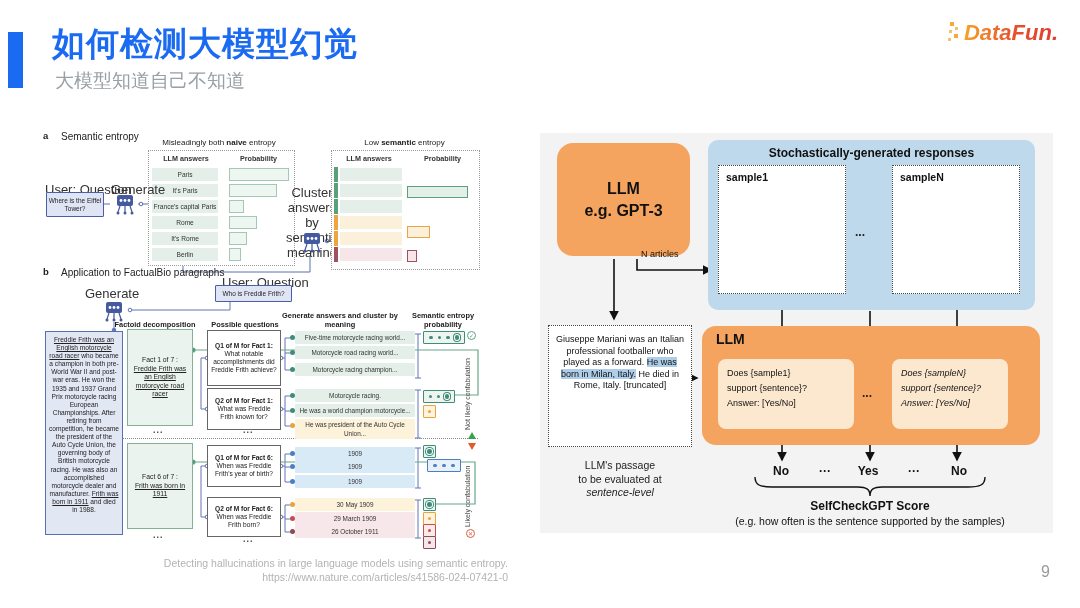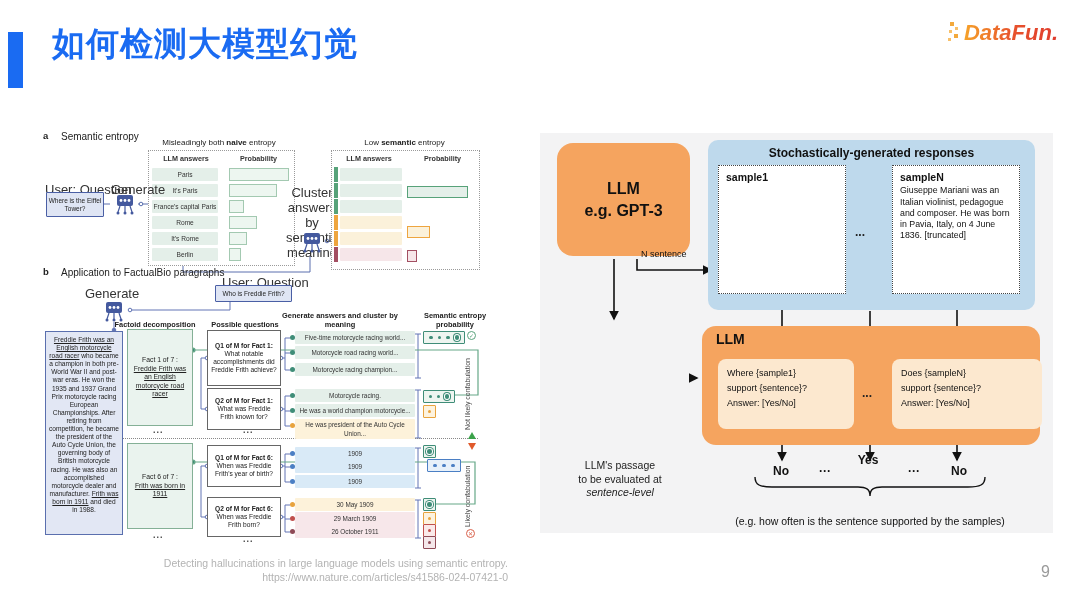--- a/index.html
+++ b/index.html
@@ -81,20 +81,21 @@
   .pagenum{position:absolute;right:30px;top:563px;font-size:16px;color:#9a9a9a;}
   u{text-underline-offset:1px;}
 </style>
 </head>
 <body>
 
 <div class="slide">
 
   <div class="accent-bar"></div>
   <h1 class="slide-title">如何检测大模型幻觉</h1>
+  <div class="slide-subtitle">大模型知道自己不知道</div>
   <div class="logo">
     <span class="logo-dots">
       <span style="left:-14px;top:2px;width:4px;height:4px;"></span>
       <span style="left:-9px;top:7px;width:3px;height:3px;background:#f8c06a;"></span>
       <span style="left:-15px;top:10px;width:3px;height:3px;background:#f8c06a;"></span>
       <span style="left:-10px;top:14px;width:4px;height:4px;"></span>
       <span style="left:-16px;top:18px;width:3px;height:3px;background:#f8c06a;"></span>
     </span>
     <span class="logo-text">DataFun.</span>
   </div>
@@ -268,21 +269,21 @@
       <circle cx="6" cy="22" r="1.5" fill="#44599e"></circle>
         <circle cx="13" cy="22" r="1.5" fill="#44599e"></circle>
         <circle cx="20" cy="22" r="1.5" fill="#44599e"></circle>
     </svg>
     <span class="smalllab" style="left:187px;top:147px;">User: Question</span>
     <div class="bluebox" style="left:180px;top:157px;width:75px;height:15px;">Who is Freddie Frith?</div>
 
     <div class="hdr" style="left:78px;top:192px;width:84px;">Factoid decomposition</div>
     <div class="hdr" style="left:168px;top:192px;width:84px;">Possible questions</div>
     <div class="hdr" style="left:245px;top:183px;width:120px;">Generate answers and cluster by meaning</div>
-    <div class="hdr" style="left:376px;top:183px;width:64px;margin-left:12px;">Semantic entropy probability</div>
+    <div class="hdr" style="left:376px;top:183px;width:64px;">Semantic entropy probability</div>
 
     <div class="parabox" id="parabox" style="left:10px;top:203px;width:78px;height:204px;"><u>Freddie Frith was an English motorcycle road racer</u><span> who became a champion in both pre-World War II and post-war eras. He won the 1935 and 1937 Grand Prix motorcycle racing European Championships. After retiring from competition, he became the president of the Auto Cycle Union, the governing body of British motorcycle racing. He was also an accomplished motorcycle dealer and manufacturer. </span><u>Frith was born in 1911</u><span> and died in 1988.</span></div>
 
     <div class="factbox" style="left:92px;top:201px;width:66px;height:97px;">
       <span>Fact 1 of 7 :</span>
       <u>Freddie Frith was an English motorcycle road racer</u>
     </div>
     <span class="ellip" style="left:118px;top:297px;">...</span>
     <div class="dotted-div" style="left:88px;top:310px;width:355px;"></div>
     <div class="factbox" style="left:92px;top:315px;width:66px;height:86px;">
@@ -396,63 +397,64 @@
         <path d="M330,312 V327" marker-end="url(#ah)"></path>
         <path d="M417,296 V327" marker-end="url(#ah)"></path>
         <path d="M215,344 C215,352 220,354 232,354 L318,354 C326,354 330,356 330,363 C330,356 334,354 342,354 L428,354 C440,354 445,352 445,344" stroke-width="1.4"></path>
       </g>
     </svg>
 
     <div class="orange llm-main" style="left:17px;top:10px;width:133px;height:113px;">
       <span>LLM</span>
       <span>e.g. GPT-3</span>
     </div>
-    <span class="abs" style="left:101px;top:116px;font-size:9px;color:#111;">N sentence</span>
+    <span class="abs" style="left:101px;top:116px;font-size:9px;color:#111;">N articles</span>
 
     <div class="bluepanel" style="left:168px;top:7px;width:327px;height:170px;">
       <div class="bp-title">Stochastically-generated responses</div>
     </div>
     <div class="samplebox" style="left:178px;top:32px;width:128px;height:129px;">
       <div class="st">sample1</div>
     </div>
     <span class="dots3" style="left:315px;top:92px;">...</span>
     <div class="samplebox" style="left:352px;top:32px;width:128px;height:129px;">
       <div class="st">sampleN</div>
-      <div>Giuseppe Mariani was an Italian violinist, pedagogue and composer. He was born in Pavia, Italy, on 4 June 1836. [truncated]</div>
-    </div>
-
+    </div>
+
+    <div class="passage" id="passagebox" style="left:8px;top:192px;width:144px;height:122px;"><span>Giuseppe Mariani was an Italian professional footballer who played as a forward. </span><span class="hl">He was born in Milan, Italy.</span><span> He died in Rome, Italy. [truncated]</span></div>
     <div class="rcap" style="left:18px;top:326px;width:124px;">
       <div>LLM's passage</div>
       <div>to be evaluated at</div>
       <div style="font-style:italic;">sentence-level</div>
     </div>
 
     <div class="orange" style="left:162px;top:193px;width:338px;height:119px;border-radius:14px;">
       <span style="position:absolute;left:14px;top:5px;font-weight:bold;font-size:14px;color:#111;">LLM</span>
     </div>
     <div class="promptbox" id="prompt1" style="left:178px;top:226px;width:136px;height:70px;">
-        <div>Where {sample1}</div>
+        <div>Does {sample1}</div>
         <div>support {sentence}?</div>
         <div>Answer: [Yes/No]</div>
       </div>
     <span class="dots3" style="left:322px;top:253px;">...</span>
-    <div class="promptbox" id="promptN" style="left:352px;top:226px;width:150px;height:70px;">
+    <div class="promptbox" id="promptN" style="left:352px;top:226px;width:116px;height:70px;font-style:italic;">
         <div>Does {sampleN}</div>
         <div>support {sentence}?</div>
         <div>Answer: [Yes/No]</div>
       </div>
 
     <div id="verdicts">
         <div class="verdict" style="left: 226px; top: 331px;">No</div>
         <div class="verdict" style="left: 270px; top: 331px;">···</div>
-        <div class="verdict" style="left: 313px; top: 320px;">Yes</div>
+        <div class="verdict" style="left: 313px; top: 331px;">Yes</div>
         <div class="verdict" style="left: 359px; top: 331px;">···</div>
         <div class="verdict" style="left: 404px; top: 331px;">No</div>
       </div>
 
+    <div class="score-t" style="left:180px;top:366px;width:300px;">SelfCheckGPT Score</div>
     <div class="score-s" style="left:150px;top:382px;width:360px;">(e.g. how often is the sentence supported by the samples)</div>
   </div>
 
   <div class="cap" style="left:38px;top:556px;width:470px;text-align:right;">
     <div>Detecting hallucinations in large language models using semantic entropy.</div>
     <div>https://www.nature.com/articles/s41586-024-07421-0</div>
   </div>
   <div class="pagenum">9</div>
 </div>
 

